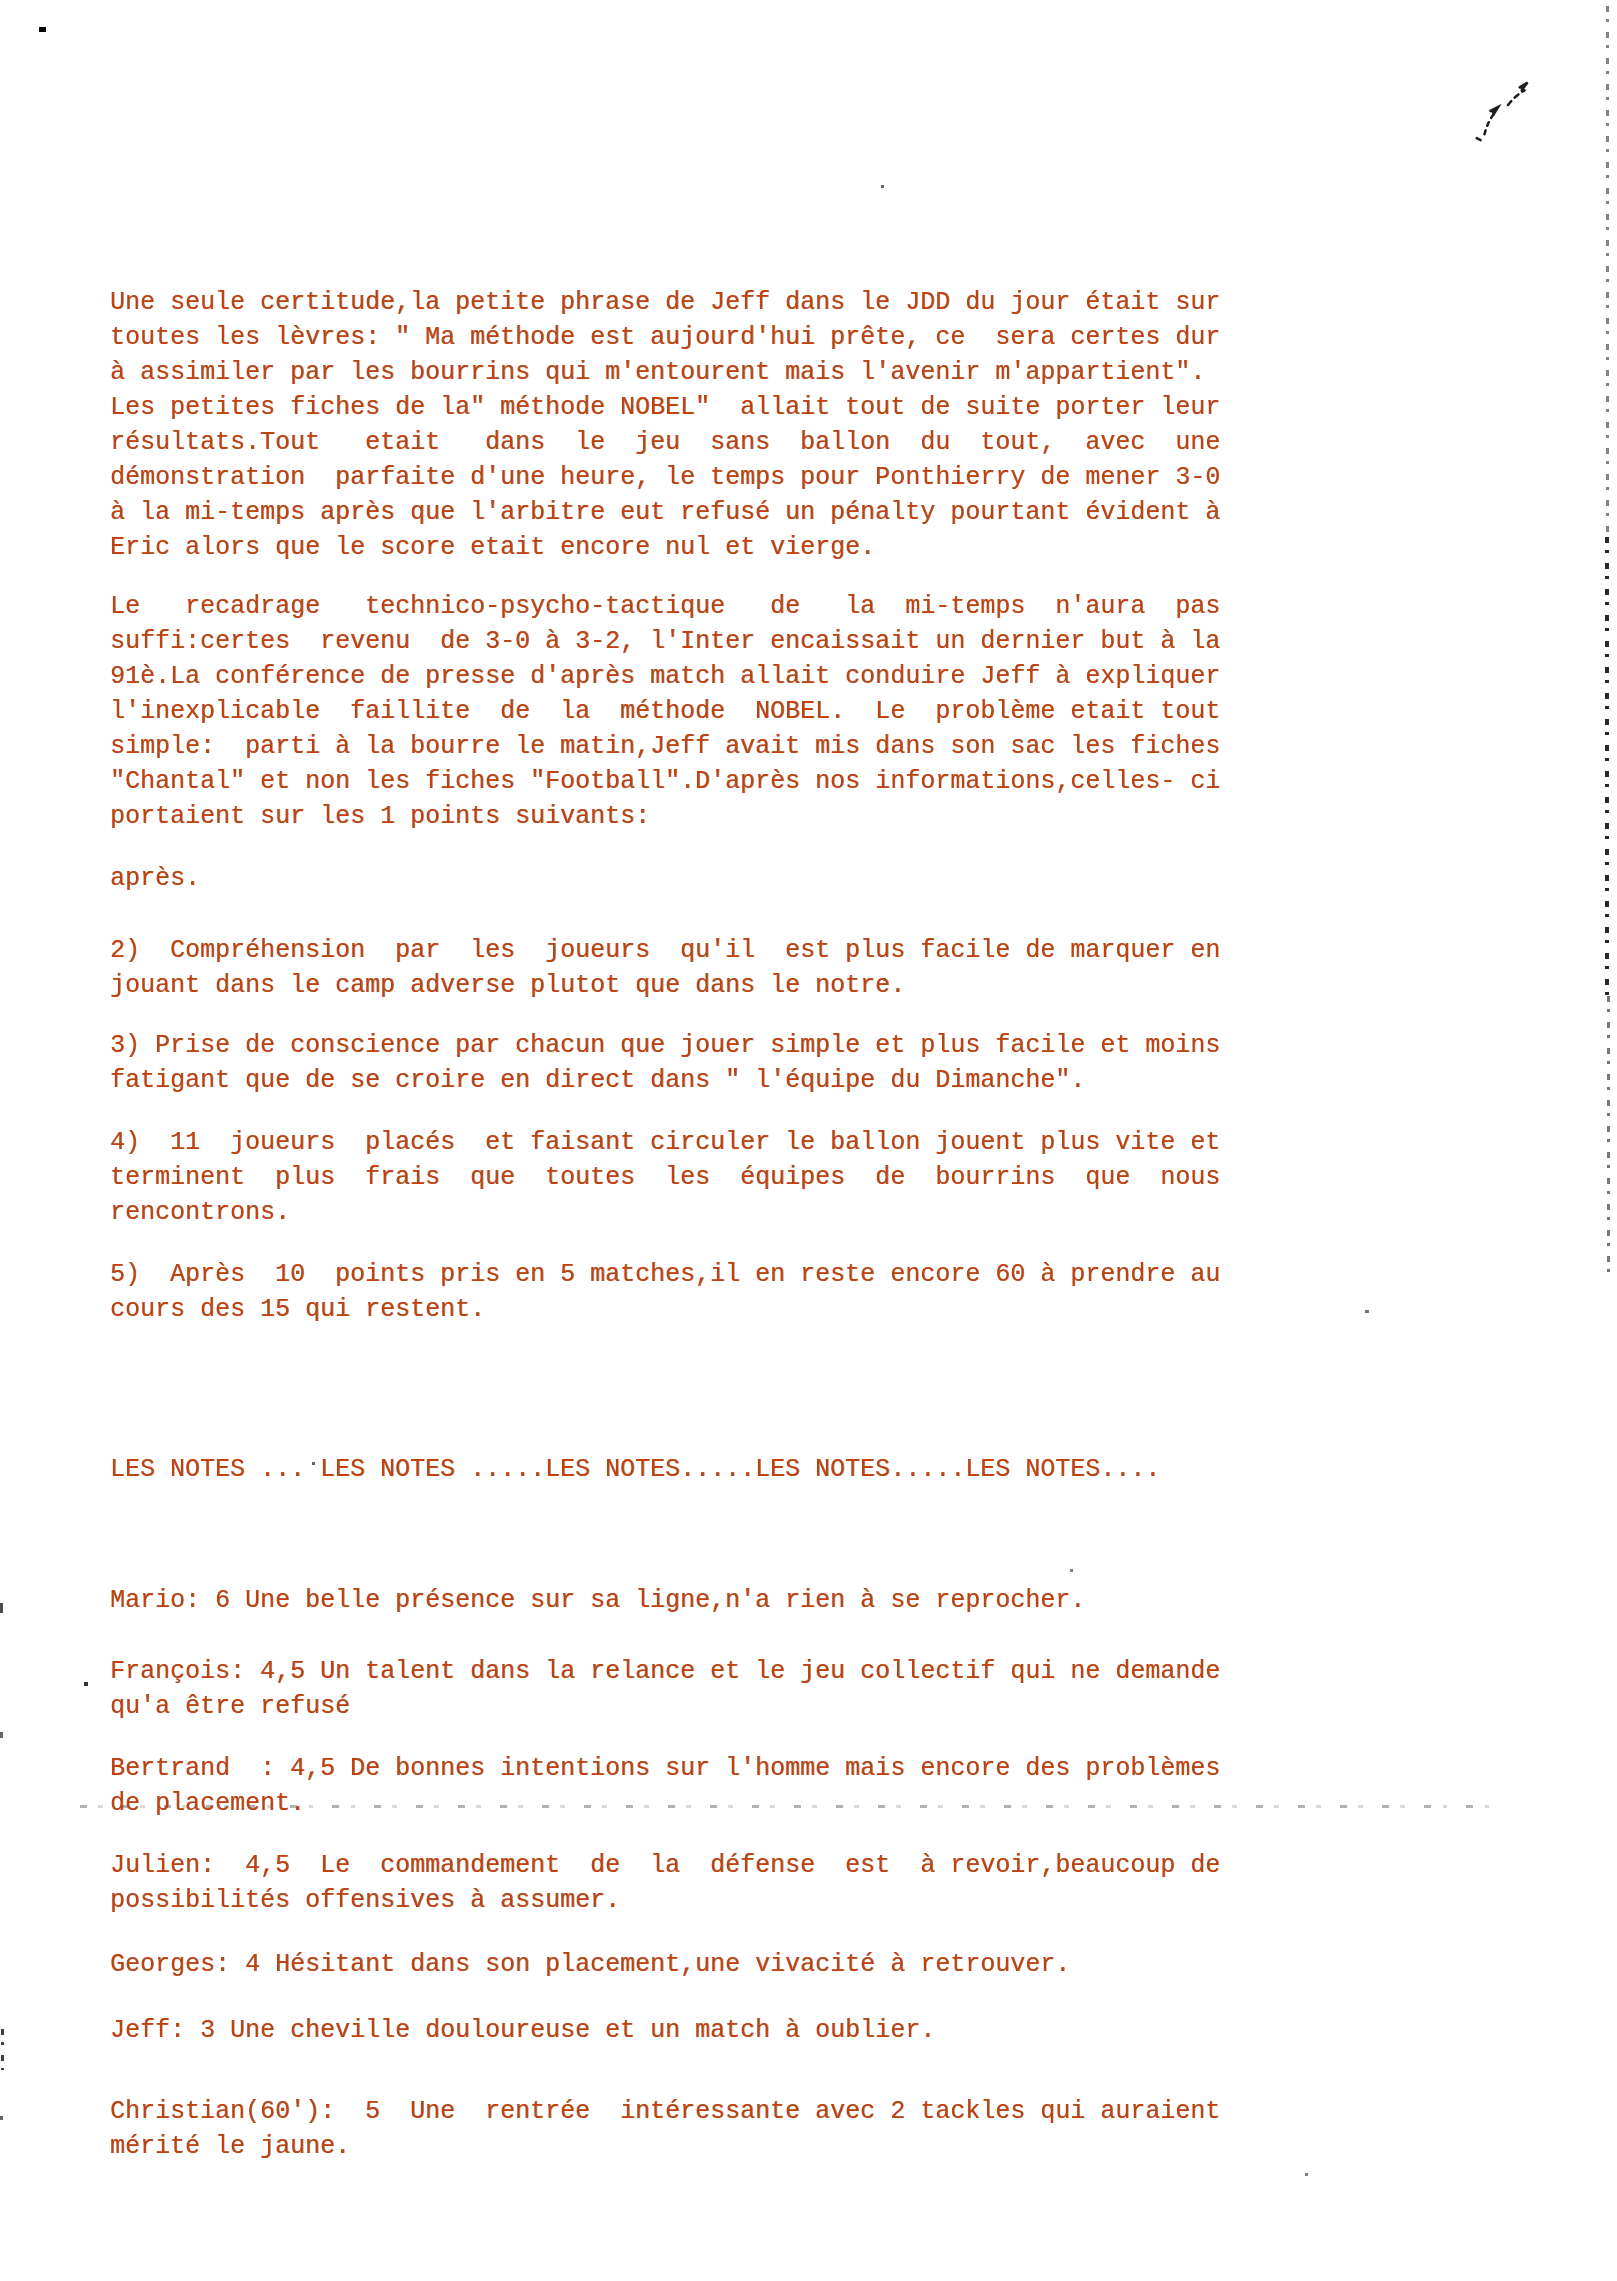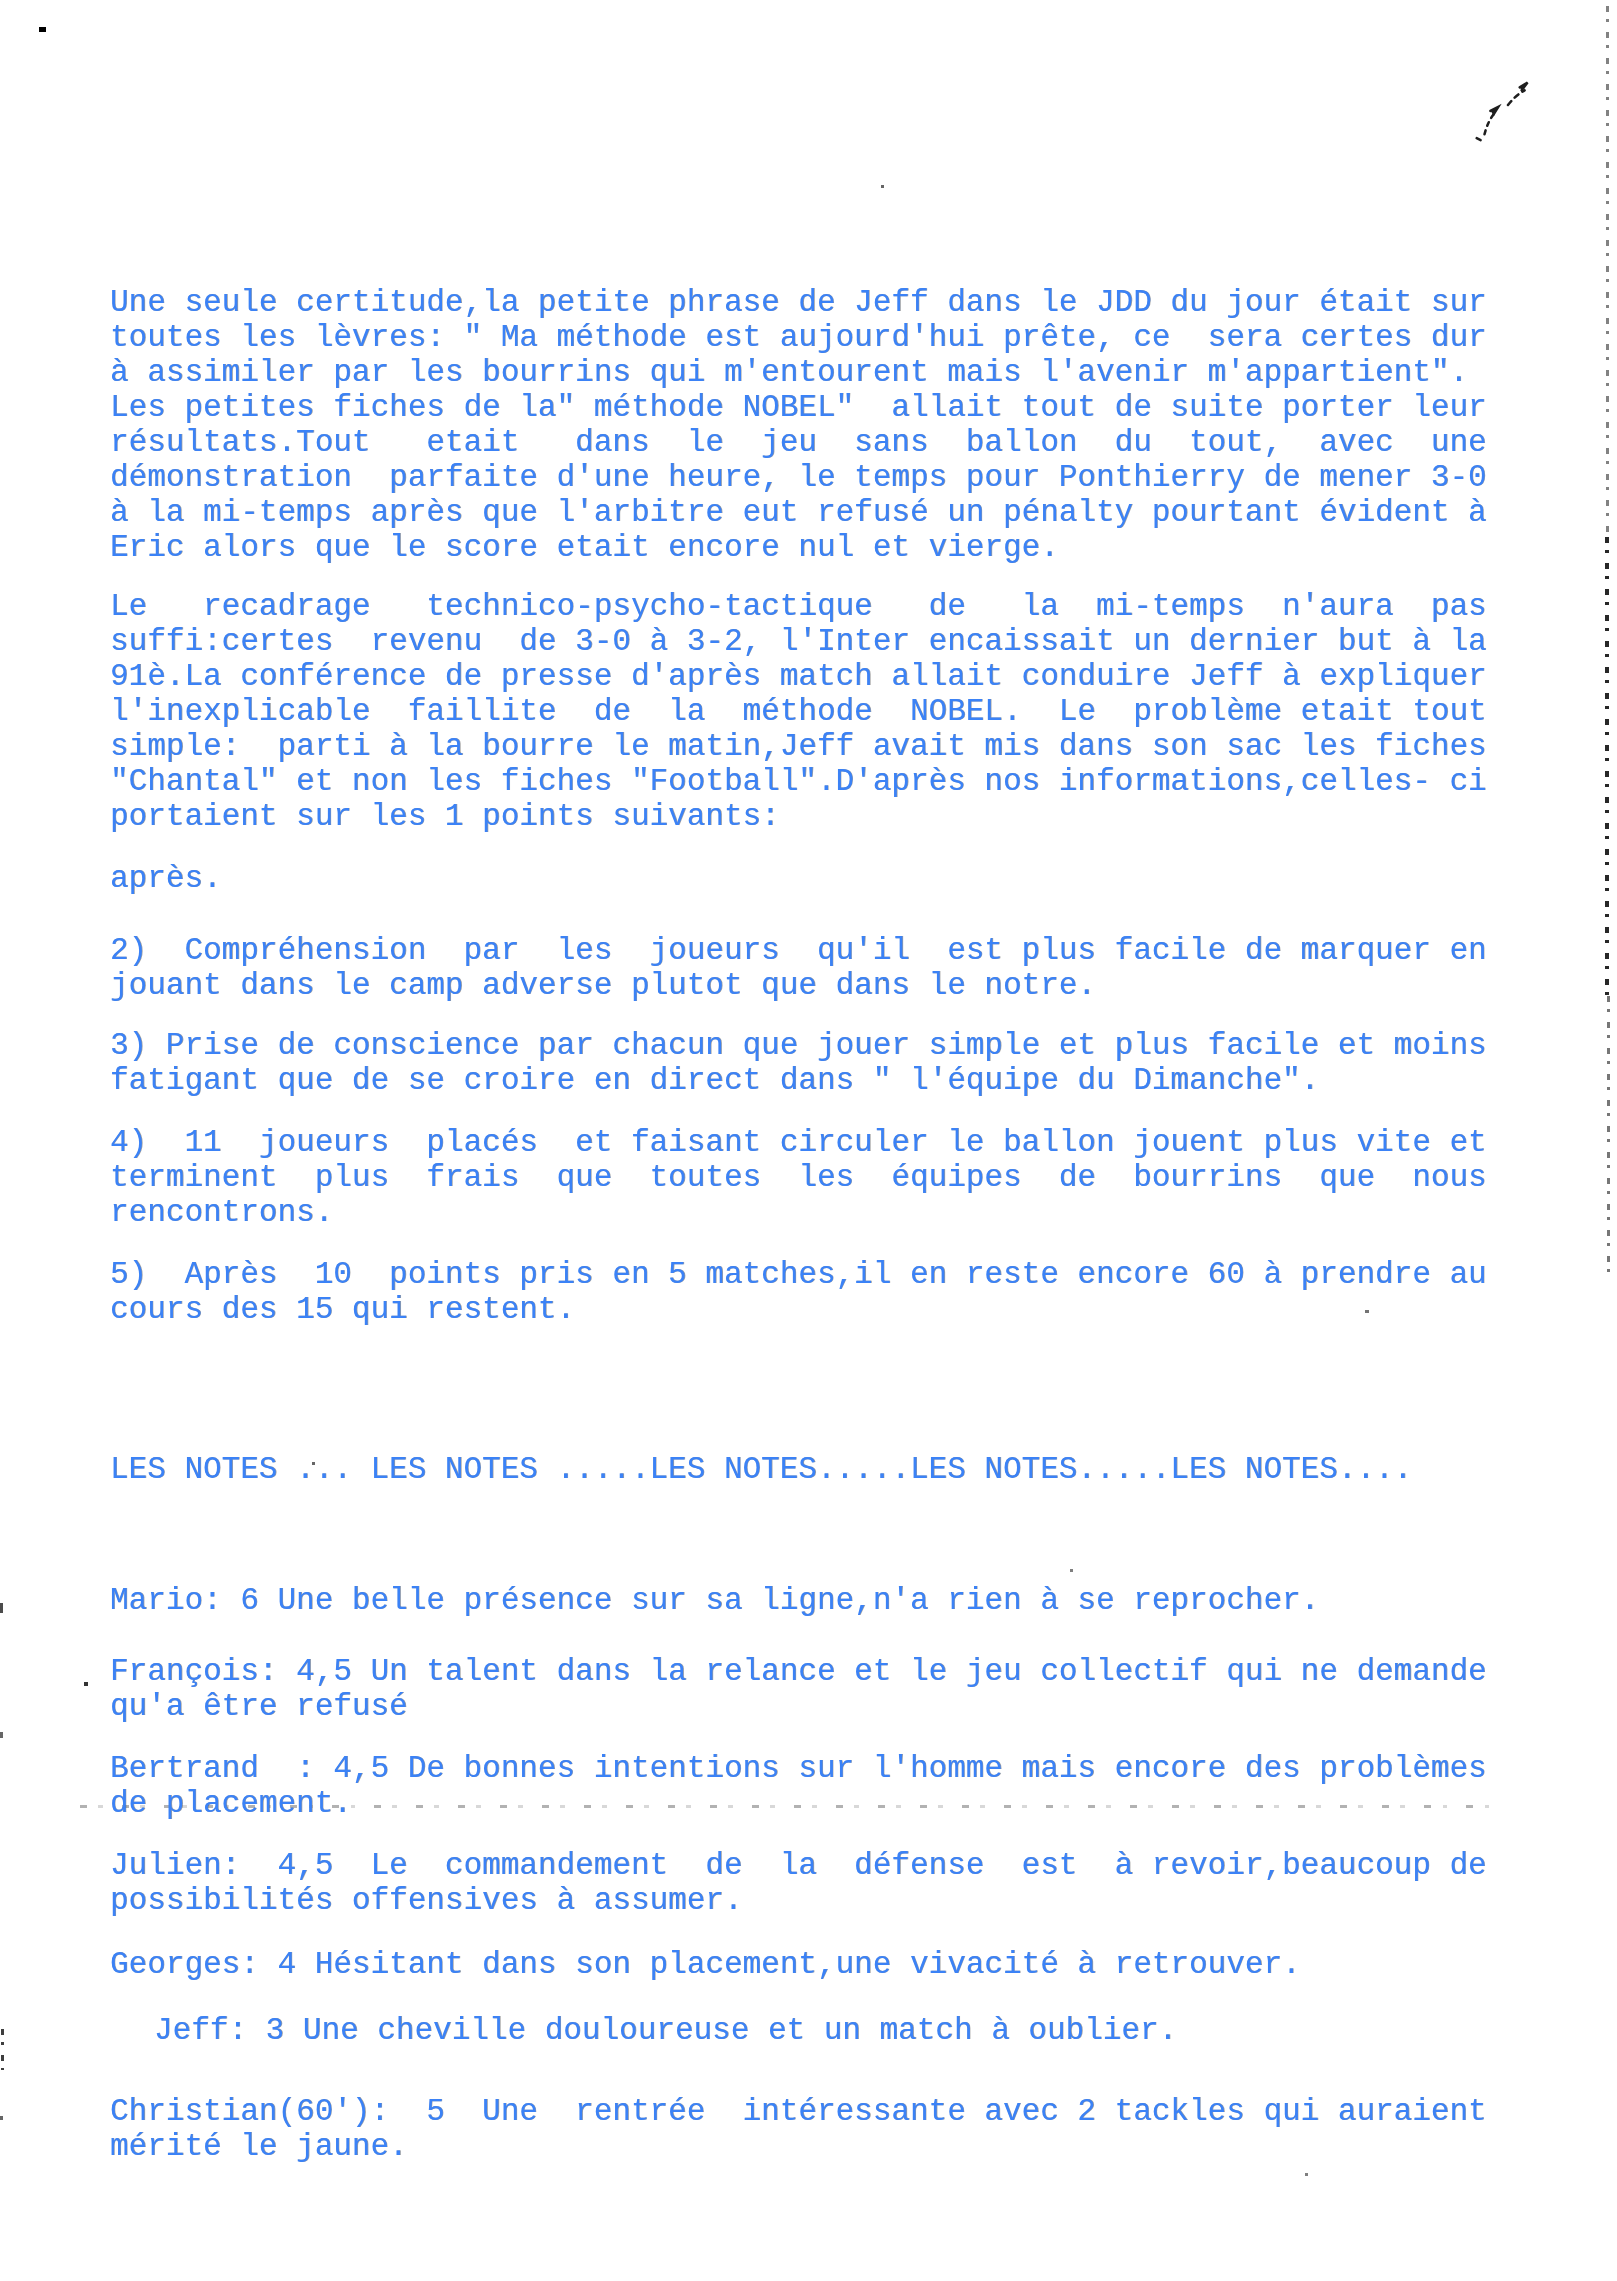--- a/index.html
+++ b/index.html
@@ -11,41 +11,41 @@
   .page {
     position: relative;
     width: 1618px; height: 2281px;
     background: #ffffff;
     overflow: hidden;
   }
   .doc {
     position: absolute;
     left: 110px; top: 285px;
     width: 1424px;
-    color: #3b82f6;
-    font-size: 31px;
+    color: #c2410c;
+    font-size: 25px;
     line-height: 35px;
     text-shadow: 0.6px 0.4px 0 rgba(0,0,0,0.38);
   }
   .line { white-space: pre; }
   
   .b-p1        { margin-bottom: 24.4px; }
   .b-p2        { margin-bottom: 27px; }
   .b-pt1       { margin-bottom: 37px; }
   .b-pt2       { margin-bottom: 24.4px; }
   .b-pt3       { margin-bottom: 27px; }
   .b-pt4       { margin-bottom: 27px; }
   .b-pt5       { margin-bottom: 125px; }
   .b-noteshdr  { margin-bottom: 96px; }
   .b-mario     { margin-bottom: 36px; }
   .b-francois  { margin-bottom: 27px; }
   .b-bertrand  { margin-bottom: 27px; }
   .b-julien    { margin-bottom: 29px; }
   .b-georges   { margin-bottom: 31px; margin-top: 17px; }
-  .b-jeff      { margin-bottom: 30px; margin-left: 44px; }
+  .b-jeff      { margin-bottom: 30px; }
   .b-christian { margin-bottom: 0; margin-top: 46px; }
 
   
   .speck { position: absolute; background: #000; }
   .edge-dashes {
     position: absolute;
     width: 2.9px;
     background: repeating-linear-gradient(to bottom, #1c1c1c 0 5.9px, transparent 5.9px 12.7px, #1c1c1c 12.7px 15.6px, transparent 15.6px 26px);
   }
   .edge-top   { left: 1606px; top: 5.9px;    height: 532px;  opacity: .55; }

